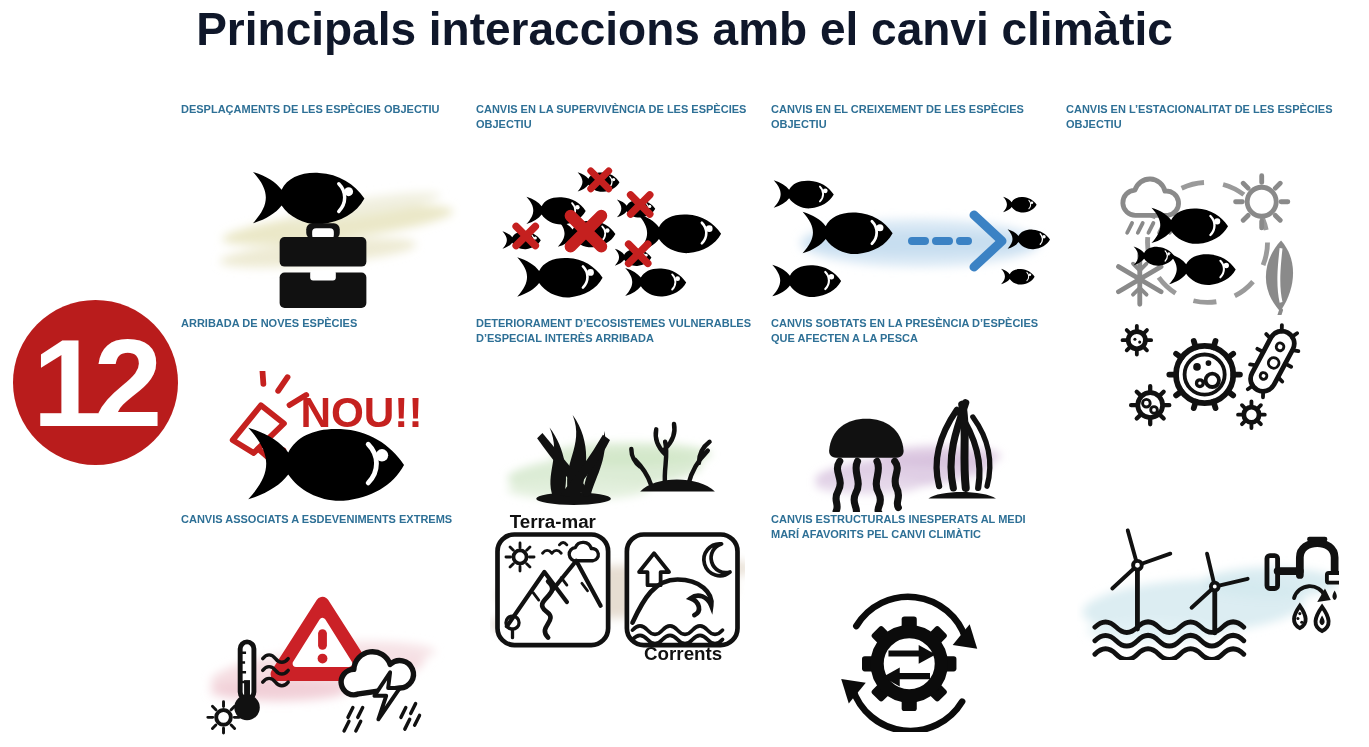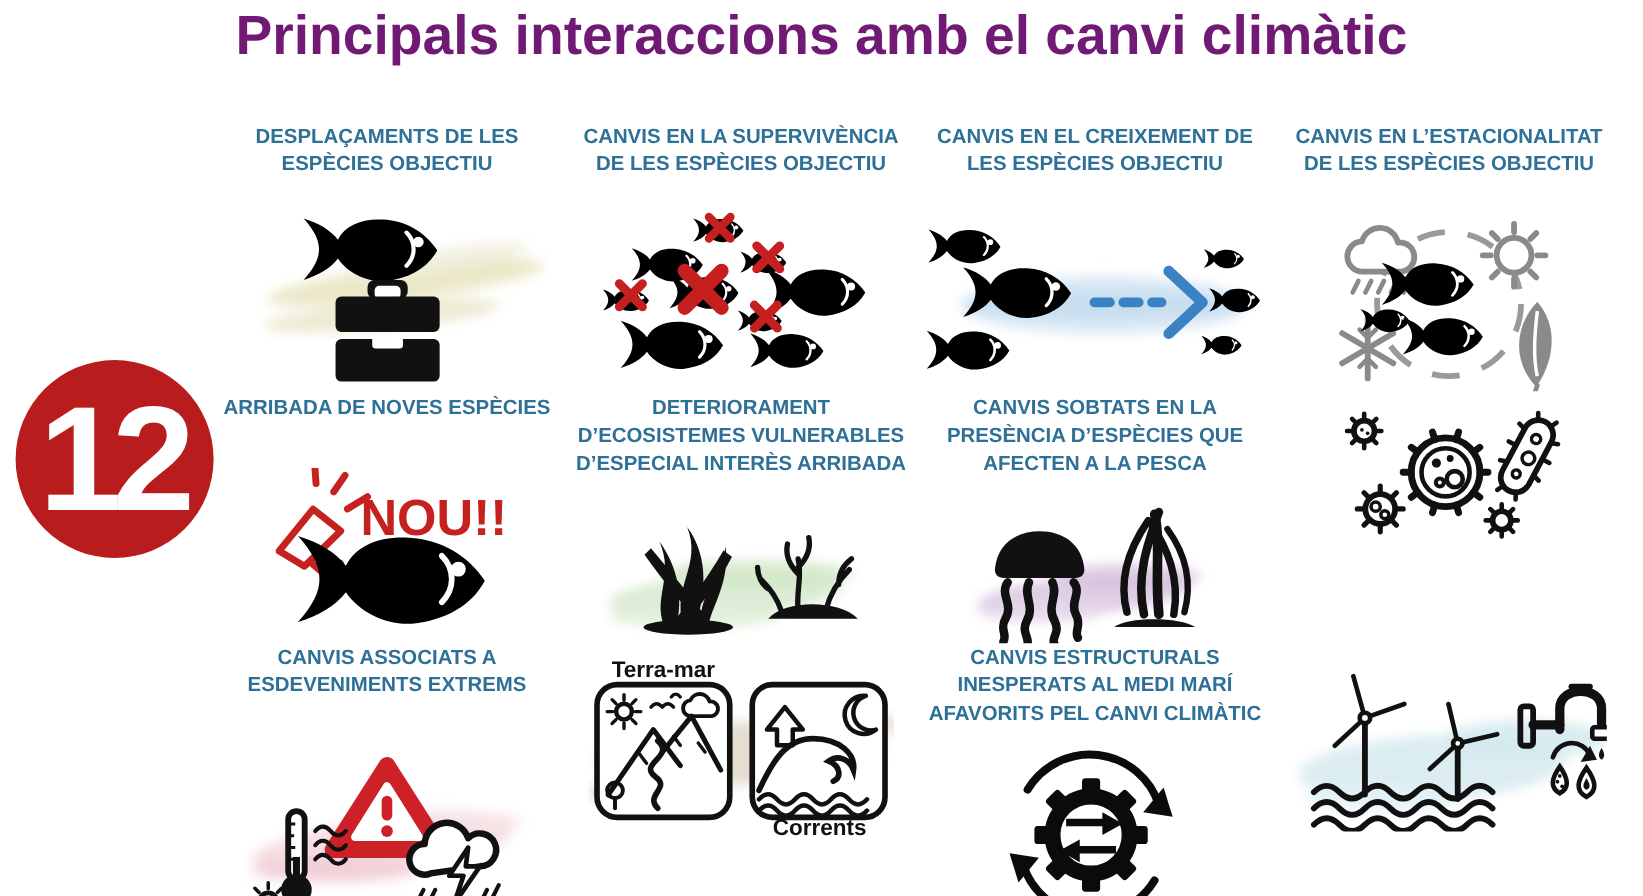--- a/index.html
+++ b/index.html
@@ -1,31 +1,31 @@
 <!DOCTYPE html>
 <html><head>
 <meta charset="utf-8">
 <style>
   html,body{margin:0;padding:0;}
   body{width:1369px;height:747px;position:relative;background:#fff;overflow:hidden;
        font-family:"Liberation Sans",sans-serif;}
   .title{position:absolute;top:2px;left:0;width:100%;text-align:center;
-         font-size:46px;font-weight:800;color:#701a75;letter-spacing:0;}
+         font-size:46px;font-weight:800;color:#0f172a;letter-spacing:0;}
   .badge{position:absolute;left:13px;top:300px;width:165px;height:165px;border-radius:50%;
          background:#b91c1c;color:#fff;display:flex;align-items:center;justify-content:center;}
   .badge span{font-size:124px;font-weight:800;letter-spacing:-8px;transform:translateX(-2px);}
   .grid{position:absolute;left:175px;top:102px;width:1180px;display:grid;
         grid-template-columns:repeat(4,1fr);}
   .cell{display:flex;flex-direction:column;align-items:center;}
-  .label{color:#2e7096;font-weight:700;font-size:17px;line-height:1.38;text-align:center;
+  .label{color:#2e7096;font-weight:700;font-size:11px;line-height:1.38;text-align:left;
          padding:0 6px;box-sizing:border-box;width:100%;}
   .r1 .label{min-height:62px;}
   .r2 .label{min-height:76px;}
   .r3 .label{min-height:74px;}
-  .iconbox{display:flex;align-items:flex-start;justify-content:center;width:100%;margin-top:12px;}
+  .iconbox{display:flex;align-items:center;justify-content:center;width:100%;}
   .r1 .iconbox{height:152px;}
   .r2 .iconbox{height:120px;}
   .r3 .iconbox{height:150px;}
   .lift{margin-top:-26px;}
   svg{display:block;}
 </style>
 </head>
 <body>
 
 <svg width="0" height="0" style="position:absolute" aria-hidden="true">

